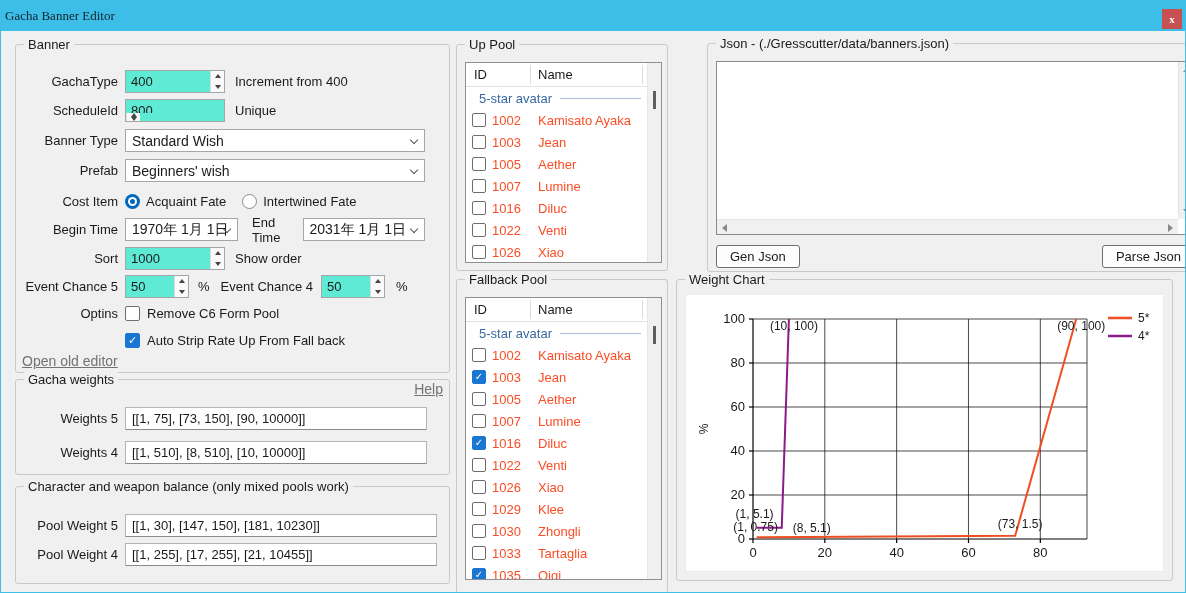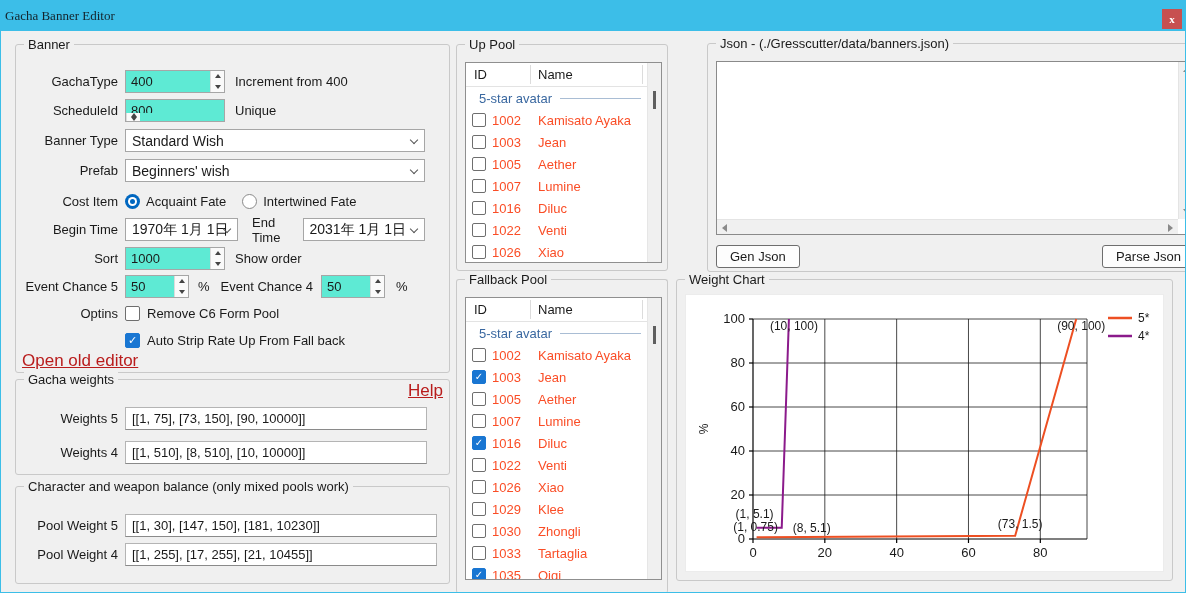--- a/index.html
+++ b/index.html
@@ -37,21 +37,21 @@
 
   .checkbox{width:15px;height:15px;border:1px solid #6e6e6e;border-radius:2px;background:#fff;
     flex:none;display:flex;align-items:center;justify-content:center;color:transparent;font-size:11px;line-height:1;}
   .checkbox.checked{background:#1976d2;border-color:#1976d2;color:#fff;}
 
   .radio{width:15px;height:15px;border-radius:50%;border:1px solid #8a8a8a;background:#fff;flex:none;position:relative;}
   .radio.checked{border:none;background:#0067c0;}
   .radio.checked::before{content:"";position:absolute;inset:3px;background:#fff;border-radius:50%;}
   .radio.checked::after{content:"";position:absolute;inset:5px;background:#0067c0;border-radius:50%;}
 
-  .link{color:#b91c1c;text-decoration:underline;font-size:17px;white-space:nowrap;}
+  .link{color:#737373;text-decoration:underline;font-size:14px;white-space:nowrap;}
 
   .listview{position:absolute;background:#fff;border:1px solid #8f8f8f;overflow:hidden;}
   .lv-head{height:24px;border-bottom:1px solid #e3e3e3;position:relative;font-size:13px;color:#1a1a1a;margin-right:14px;}
   .lv-col-id{position:absolute;left:8px;top:4px;}
   .lv-col-name{position:absolute;left:72px;top:4px;}
   .lv-sep{position:absolute;top:2px;width:1px;height:19px;background:#dcdcdc;}
   .lv-rows{margin-right:14px;}
   .lv-section{height:22px;display:flex;align-items:center;padding-left:13px;font-size:13px;}
   .sec-line{flex:1;height:1px;margin:0 6px 0 8px;}
   .lv-row{height:22px;display:flex;align-items:center;font-size:13px;}

